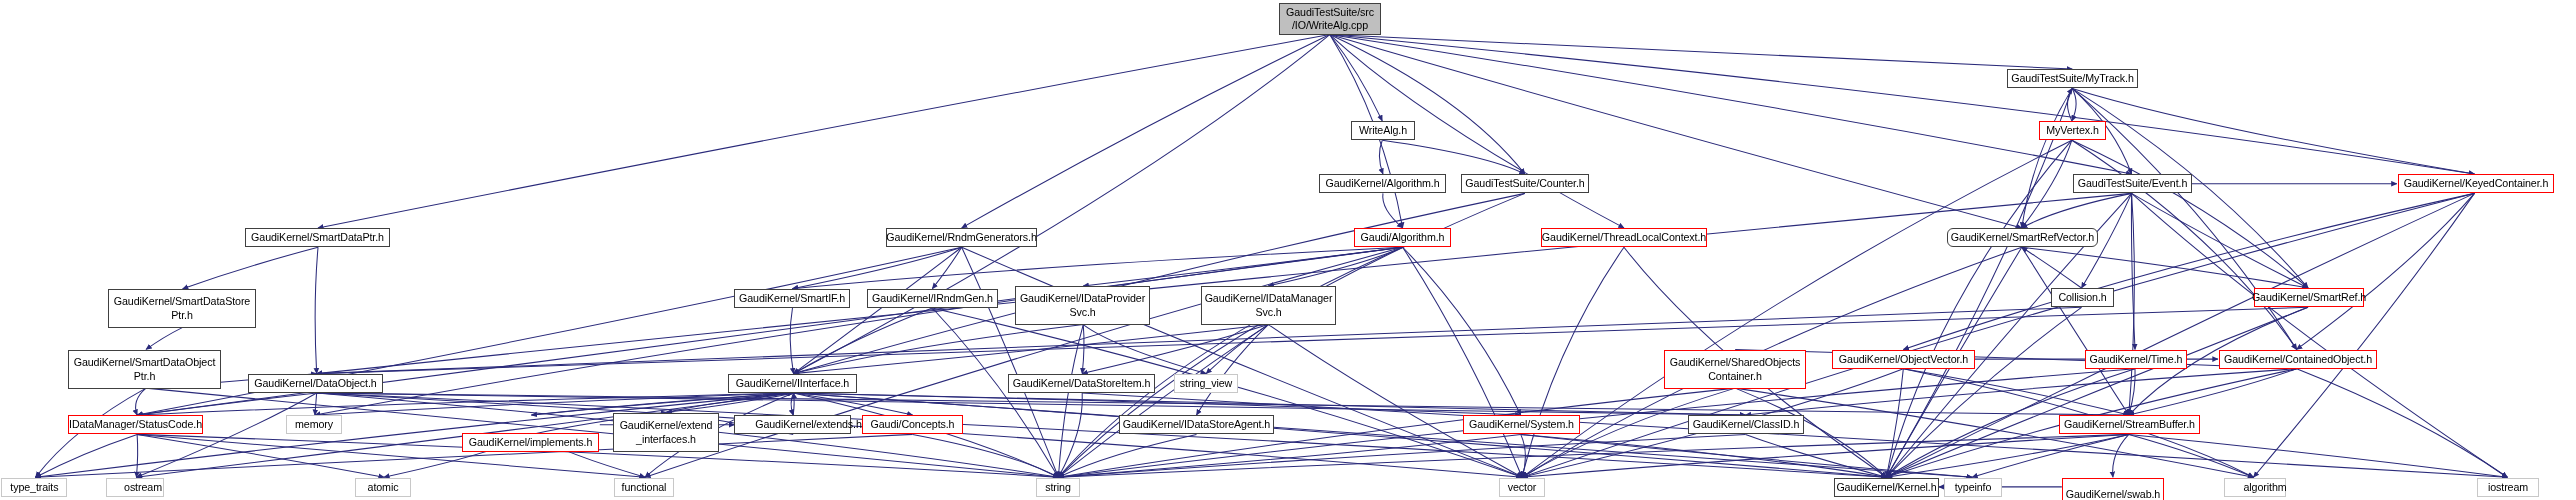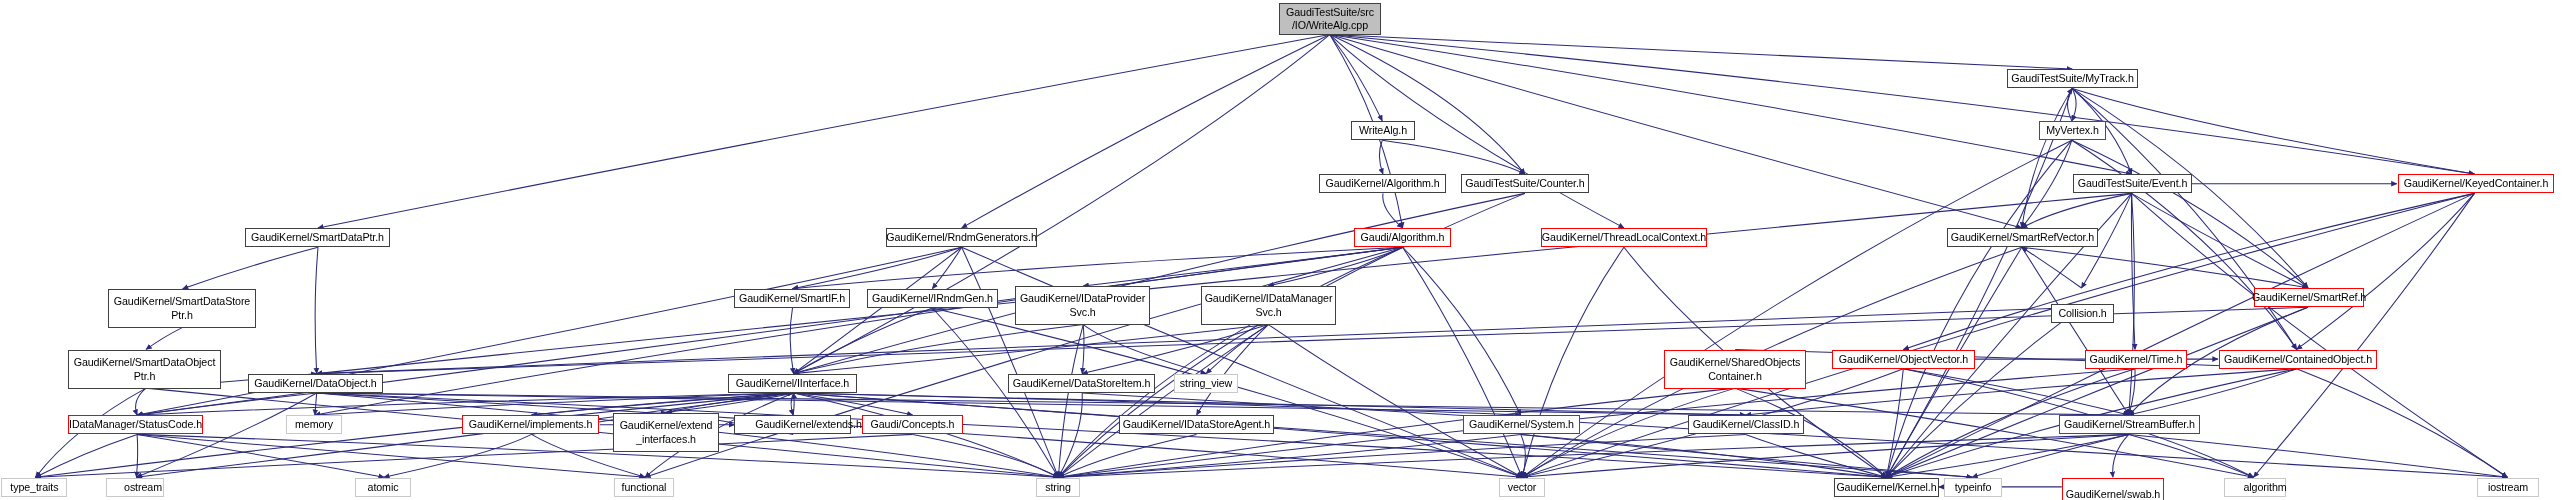--- a/index.html
+++ b/index.html
@@ -195,45 +195,45 @@
     <div class="node b-gray" style="left: 1351px; top: 121px; width: 64px; height: 19.4px;">WriteAlg.h</div>
     <div class="node b-red" style="left: 2039px; top: 121px; width: 67px; height: 19.4px;">MyVertex.h</div>
     <div class="node b-gray" style="left: 1319px; top: 174px; width: 127px; height: 19.4px;">GaudiKernel/Algorithm.h</div>
     <div class="node b-gray" style="left: 1461px; top: 174px; width: 128px; height: 19.4px;">GaudiTestSuite/Counter.h</div>
     <div class="node b-gray" style="left: 2073px; top: 174px; width: 119px; height: 19.4px;">GaudiTestSuite/Event.h</div>
     <div class="node b-red" style="left: 2398px; top: 174px; width: 156px; height: 19.4px;">GaudiKernel/KeyedContainer.h</div>
     <div class="node b-gray" style="left: 245px; top: 228px; width: 145px; height: 19.4px;">GaudiKernel/SmartDataPtr.h</div>
     <div class="node b-red" style="left: 1354px; top: 228px; width: 97px; height: 19.4px;">Gaudi/Algorithm.h</div>
     <div class="node b-gray" style="left: 886px; top: 228px; width: 151px; height: 19.4px;">GaudiKernel/RndmGenerators.h</div>
     <div class="node b-red" style="left: 1541px; top: 228px; width: 166px; height: 19.4px;">GaudiKernel/ThreadLocalContext.h</div>
-    <div class="node b-gray" style="left: 1947px; top: 228px; width: 151px; height: 19.4px;">GaudiKernel/SmartRefVector.h</div>
+    <div class="node b-gray" style="left: 1947px; top: 228px; width: 151px; height: 19.4px; border-radius: 6px;">GaudiKernel/SmartRefVector.h</div>
     <div class="node b-gray" style="left: 108px; top: 289px; width: 148px; height: 39px;">GaudiKernel/SmartDataStore
 Ptr.h</div>
     <div class="node b-gray" style="left: 734px; top: 289px; width: 116px; height: 19.4px;">GaudiKernel/SmartIF.h</div>
     <div class="node b-gray" style="left: 867px; top: 289px; width: 131px; height: 19.4px;">GaudiKernel/IRndmGen.h</div>
     <div class="node b-gray" style="left: 1015px; top: 286px; width: 135px; height: 39px;">GaudiKernel/IDataProvider
 Svc.h</div>
     <div class="node b-gray" style="left: 1201px; top: 286px; width: 135px; height: 39px;">GaudiKernel/IDataManager
 Svc.h</div>
-    <div class="node b-gray" style="left: 2051px; top: 304px; width: 63px; height: 19.4px;">Collision.h</div>
+    <div class="node b-gray" style="left: 2051px; top: 288px; width: 63px; height: 19.4px;">Collision.h</div>
     <div class="node b-red" style="left: 2254px; top: 288px; width: 110px; height: 19.4px;">GaudiKernel/SmartRef.h</div>
     <div class="node b-gray" style="left: 68px; top: 350px; width: 153px; height: 39px;">GaudiKernel/SmartDataObject
 Ptr.h</div>
     <div class="node b-gray" style="left: 248px; top: 374px; width: 135px; height: 19.4px;">GaudiKernel/DataObject.h</div>
     <div class="node b-gray" style="left: 728px; top: 374px; width: 129px; height: 19.4px;">GaudiKernel/IInterface.h</div>
     <div class="node b-gray" style="left: 1008px; top: 374px; width: 147px; height: 19.4px;">GaudiKernel/DataStoreItem.h</div>
     <div class="node b-light" style="left: 1174px; top: 374px; width: 64px; height: 19.4px;">string_view</div>
     <div class="node b-red" style="left: 1664px; top: 350px; width: 142px; height: 39px;">GaudiKernel/SharedObjects
 Container.h</div>
     <div class="node b-red" style="left: 1832px; top: 350px; width: 143px; height: 19.4px;">GaudiKernel/ObjectVector.h</div>
     <div class="node b-red" style="left: 2085px; top: 350px; width: 102px; height: 19.4px;">GaudiKernel/Time.h</div>
     <div class="node b-red" style="left: 2219px; top: 350px; width: 158px; height: 19.4px;">GaudiKernel/ContainedObject.h</div>
     <div class="node b-red" style="left: 68px; top: 415px; width: 135px; height: 19.4px;">IDataManager/StatusCode.h</div>
     <div class="node b-light" style="left: 286px; top: 415px; width: 56px; height: 19.4px;">memory</div>
-    <div class="node b-red" style="left: 462px; top: 415px; width: 137px; height: 19.4px;">GaudiKernel/implements.h</div>
+    <div class="node b-red" style="left: 462px; top: 433px; width: 137px; height: 19.4px;">GaudiKernel/implements.h</div>
     <div class="node b-gray" style="left: 613px; top: 413px; width: 106px; height: 39px;">GaudiKernel/extend
 _interfaces.h</div>
     <div class="node b-gray" style="left: 734px; top: 415px; width: 117px; height: 19.4px; padding-left: 32px;">GaudiKernel/extends.h</div>
     <div class="node b-red" style="left: 862px; top: 415px; width: 101px; height: 19.4px;">Gaudi/Concepts.h</div>
     <div class="node b-gray" style="left: 1119px; top: 415px; width: 155px; height: 19.4px;">GaudiKernel/IDataStoreAgent.h</div>
     <div class="node b-red" style="left: 1463px; top: 415px; width: 117px; height: 19.4px;">GaudiKernel/System.h</div>
     <div class="node b-gray" style="left: 1688px; top: 415px; width: 116px; height: 19.4px;">GaudiKernel/ClassID.h</div>
     <div class="node b-red" style="left: 2059px; top: 415px; width: 141px; height: 19.4px;">GaudiKernel/StreamBuffer.h</div>
     <div class="node b-light" style="left: 1.4px; top: 478px; width: 66px; height: 19.4px;">type_traits</div>
     <div class="node b-light" style="left: 106px; top: 478px; width: 58px; height: 19.4px; padding-left: 16px;">ostream</div>

